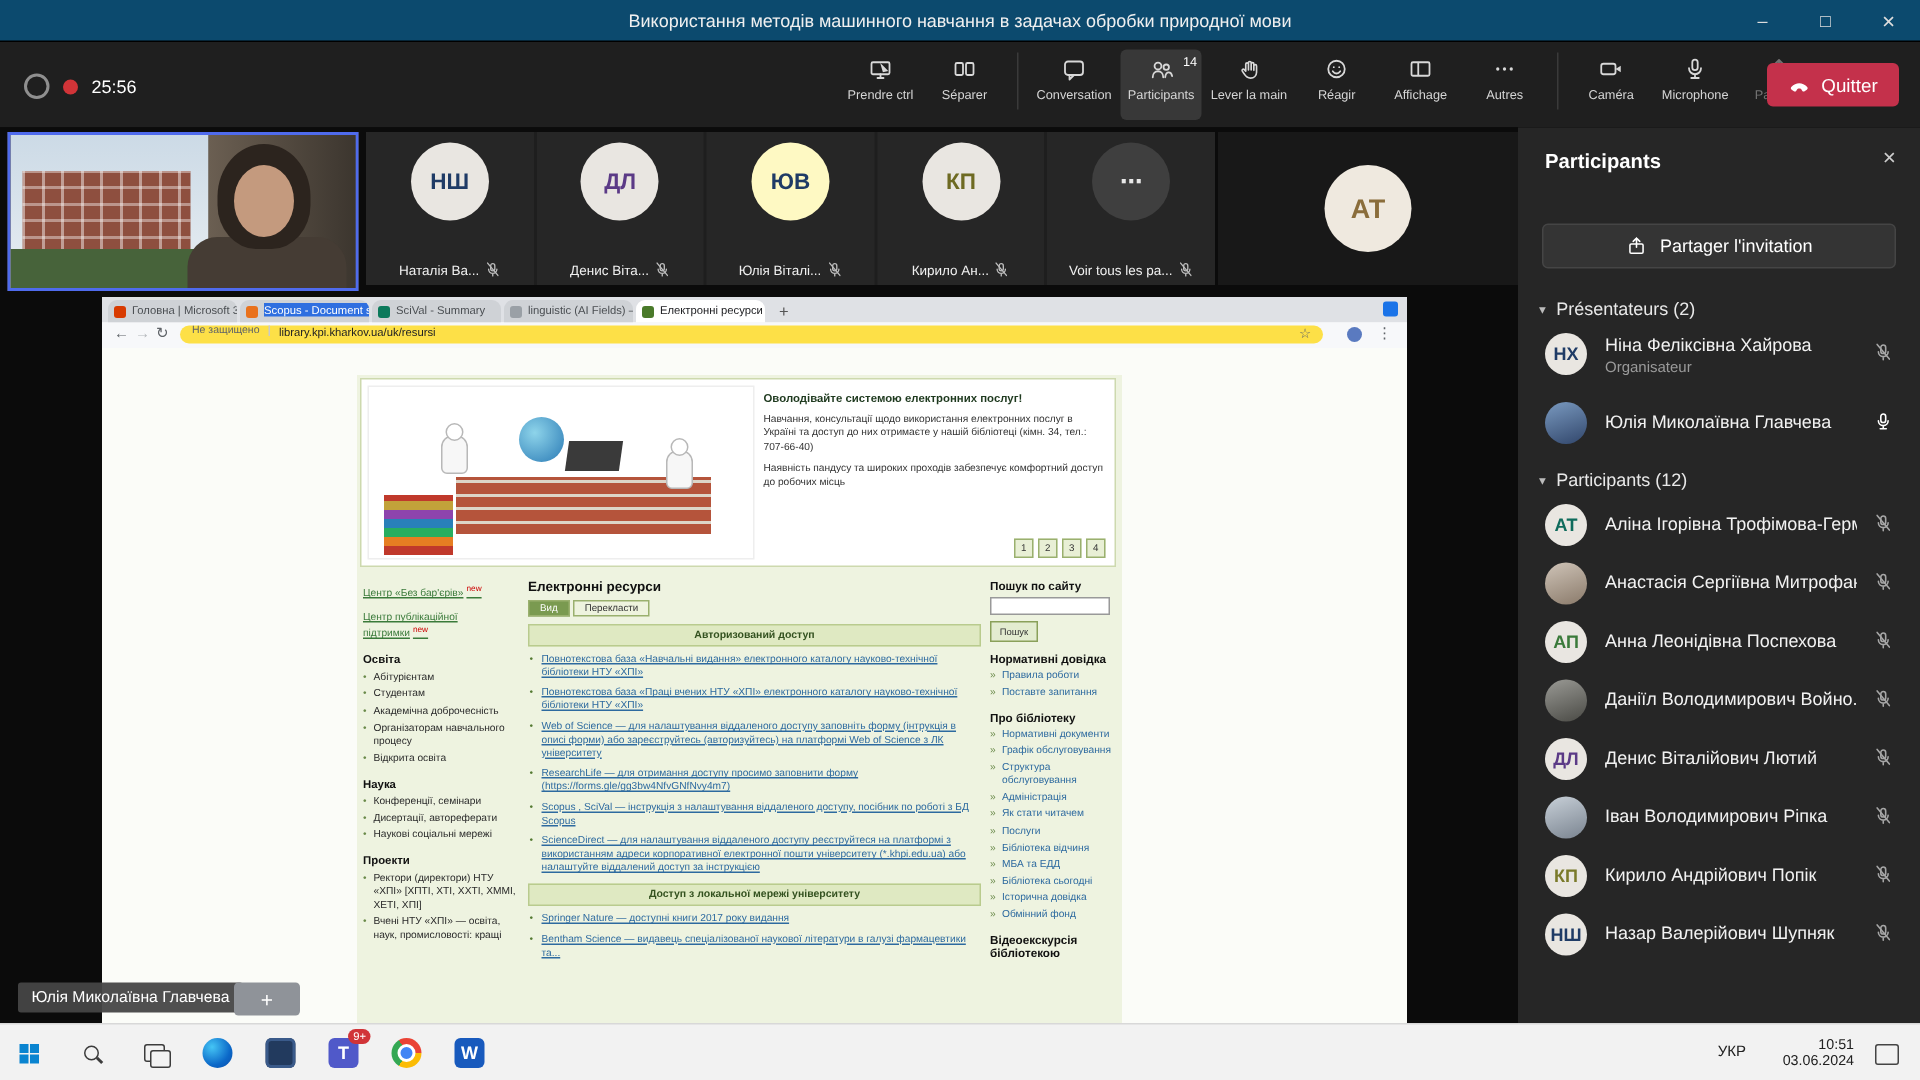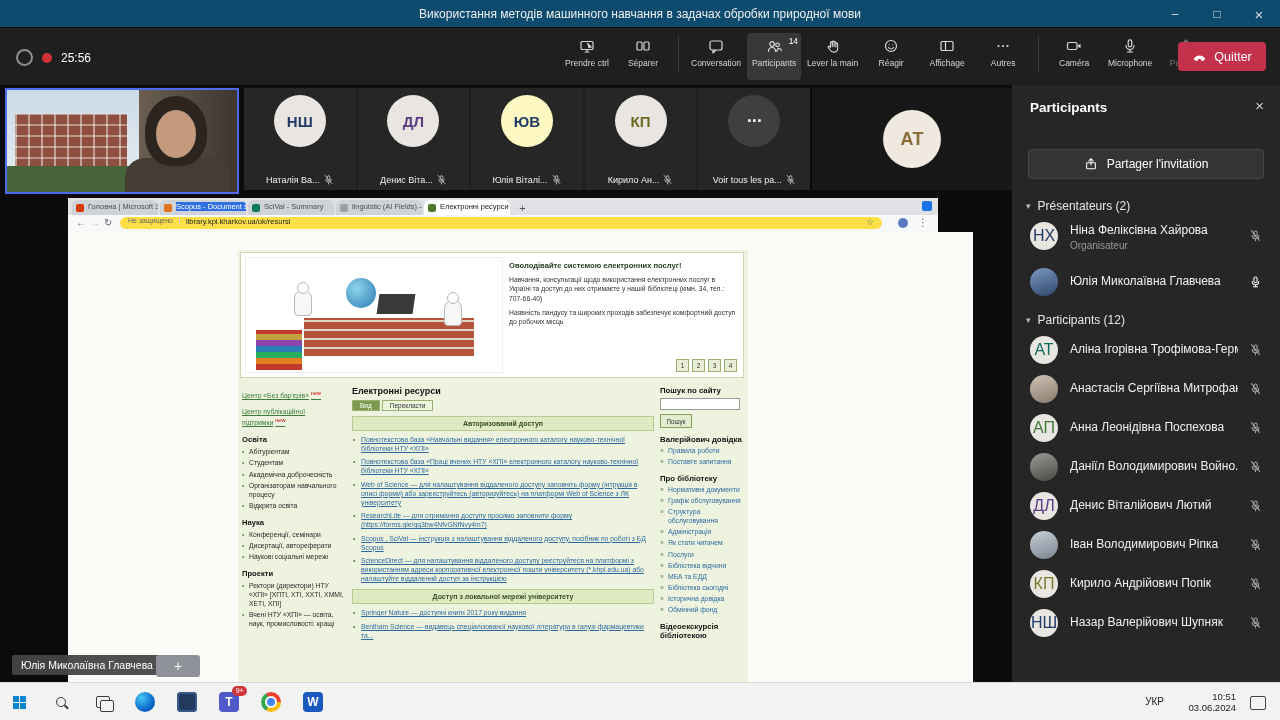--- a/index.html
+++ b/index.html
@@ -71,21 +71,21 @@
   .nav-ic{position:absolute;top:2px;font-size:10px;color:#5f6368;}
   .nav-ic.dim{color:#b5b8bc;}
   .omnibox{position:absolute;left:52px;top:2px;right:56px;height:12px;background:#fde047;border-radius:7px;
     display:flex;align-items:flex-start;padding:0 8px;gap:6px;box-sizing:border-box;}
   .sec-chip{font-size:7px;color:#5f6368;border-right:1px solid #c8cacc;padding-right:6px;white-space:nowrap;}
   .url{font-size:7.5px;color:#202124;flex:1;white-space:nowrap;overflow:hidden;}
   .star{font-size:9px;color:#5f6368;}
   .profile-dot{position:absolute;right:30px;top:3px;width:10px;height:10px;border-radius:50%;background:#5a7ac0;}
   .menu-dots{position:absolute;right:10px;top:2px;}
 
-  .content{position:absolute;left:0;top:34px;width:870px;height:450px;background:#fbfcf8;overflow:hidden;padding-left:35px;}
+  .content{position:absolute;left:0;top:34px;width:870px;height:450px;background:#fbfcf8;overflow:hidden;}
   .site{position:absolute;left:170px;top:18px;width:510px;height:432px;background:#eef3e0;overflow:hidden;}
 
   .banner{position:absolute;left:2px;top:2px;width:504px;height:126px;background:#fff;border:1px solid #cdd9ae;box-sizing:border-box;}
   .b-img{position:absolute;left:4px;top:4px;width:256px;height:114px;background:#fff;overflow:hidden;border:1px solid #eee;}
   .books{position:absolute;left:10px;top:72px;width:46px;height:40px;
     background:repeating-linear-gradient(0deg,#c0392b 0 6px,#e67e22 6px 12px,#27ae60 12px 18px,#2980b9 18px 24px,#8e44ad 24px 30px,#c2a23a 30px 36px);}
   .wall{position:absolute;left:58px;top:60px;width:170px;height:38px;
     background:repeating-linear-gradient(0deg,#b5543b 0 7px,#ddd5c8 7px 9px);}
   .globe{position:absolute;left:100px;top:20px;width:30px;height:30px;border-radius:50%;
     background:radial-gradient(circle at 35% 35%,#8ed4ea,#2a7ab5);}
@@ -134,21 +134,21 @@
   .p-head{position:absolute;left:18px;top:15px;font-size:13.5px;font-weight:bold;}
   .p-close{position:absolute;right:16px;top:12px;color:#ccc;font-size:14px;}
   .invite{position:absolute;left:16px;top:64px;width:236px;height:30px;background:#343434;border:1px solid #454545;
     border-radius:4px;display:flex;align-items:center;justify-content:center;gap:9px;font-size:12px;color:#fff;box-sizing:border-box;}
   .p-section{position:absolute;left:14px;font-size:12px;color:#e8e8e8;display:flex;gap:7px;align-items:center;}
   .chev{font-size:9px;color:#bbb;}
   .rows{position:absolute;left:0;width:268px;}
   .prow{position:relative;height:39px;}
   .prow.tall{height:46px;}
   .av{position:absolute;left:18px;top:5px;width:28px;height:28px;border-radius:50%;display:flex;align-items:center;
-    justify-content:center;font-size:16px;font-weight:normal;}
+    justify-content:center;font-size:12px;font-weight:bold;}
   .pname{position:absolute;left:58px;top:11px;right:42px;font-size:12px;color:#f2f2f2;white-space:nowrap;overflow:hidden;}
   .prow.tall .pname{top:6px;}
   .prole{position:absolute;left:58px;top:23px;font-size:10px;color:#9a9a9a;}
   .pmic{position:absolute;right:18px;top:11px;}
 
   
   .taskbar{position:absolute;left:0;top:682px;width:1280px;height:38px;background:#f2f2f2;border-top:1px solid #d8d8d8;}
   .tb-left{position:absolute;left:6px;top:0;height:38px;display:flex;align-items:center;gap:16px;}
   .tb-ic{position:relative;width:26px;height:26px;display:flex;align-items:center;justify-content:center;}
   .winlogo{display:grid;grid-template-columns:6px 6px;grid-template-rows:6px 6px;gap:1px;}
@@ -489,21 +489,21 @@
 
             <div class="mlink">Springer Nature — доступні книги 2017 року видання</div>
                 <div class="mlink">Bentham Science — видавець спеціалізованої наукової літератури в галузі фармацевтики та...</div>
               </div>
           </div>
 
           <div class="rcol">
             <div class="rtitle" style="margin-top:0">Пошук по сайту</div>
             <div class="sinput"></div>
             <div class="sbtn">Пошук</div>
-            <div class="rtitle">Валерійович довідка</div>
+            <div class="rtitle">Нормативні довідка</div>
             <div>
 
             <div class="ritem">Правила роботи</div>
                 <div class="ritem">Поставте запитання</div>
               </div>
             <div class="rtitle">Про бібліотеку</div>
             <div>
 
             <div class="ritem">Нормативні документи</div>
                 <div class="ritem">Графік обслуговування</div>

